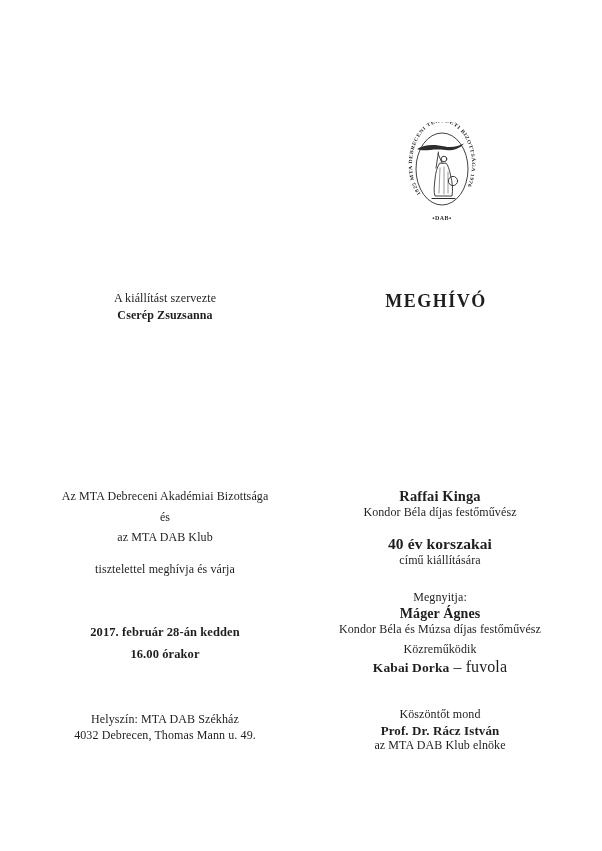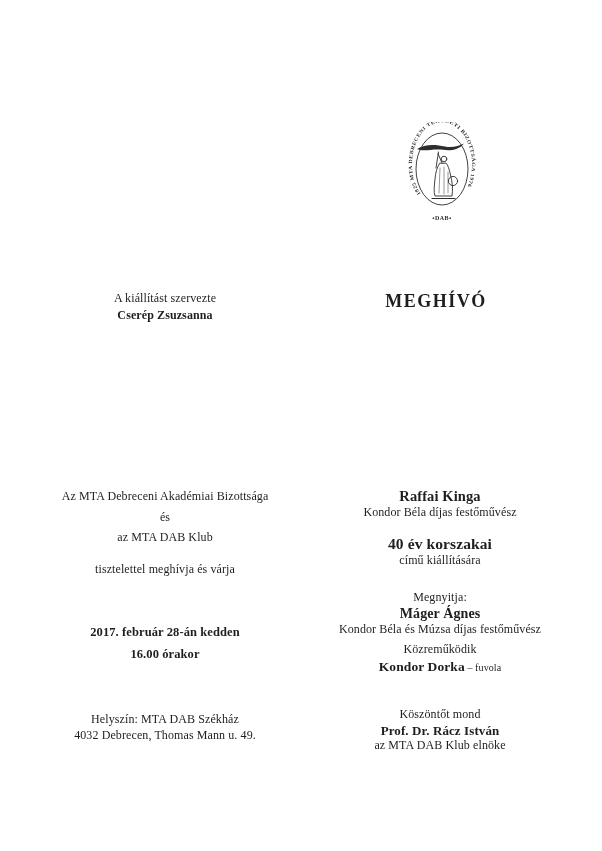--- a/index.html
+++ b/index.html
@@ -45,21 +45,21 @@
 
   .title-block    { top: 291px; left: 436px; }
   .artist         { top: 488px; }
   .artist-name    { font-size: 14.5px; line-height: 17px; }
   .exhibition     { top: 535px; }
   .exhibition-title { font-size: 15.5px; line-height: 18px; }
   .opener         { top: 590px; }
   .opener-name    { font-size: 14px; line-height: 16.5px; }
   .performer      { top: 642px; }
   .performer-line { font-size: 13.5px; line-height: 17px; }
-  .performer-role { font-weight: normal; font-size: 10px; }
+  .performer-role { font-weight: normal; font-size: 16px; }
   .greeting       { top: 707px; }
   .greeting-name  { font-size: 13px; }
 
   .seal {
     position: absolute;
     left: 402px;
     top: 122px;
     width: 80px;
     height: 104px;
   }
@@ -147,21 +147,21 @@
 
   <div class="block right-col opener">
     <div>Megnyitja:</div>
     <div class="b opener-name">Máger Ágnes</div>
     <div>Kondor Béla és Múzsa díjas festőművész</div>
   </div>
 
   <div class="block right-col performer">
     <div>Közreműködik</div>
     <div class="b performer-line">
-      <span>Kondor Dorka</span><span class="performer-role"> – fuvola</span>
+      <span>Kabai Dorka</span><span class="performer-role"> – fuvola</span>
     </div>
   </div>
 
   <div class="block right-col greeting">
     <div>Köszöntőt mond</div>
     <div class="b greeting-name">Prof. Dr. Rácz István</div>
     <div>az MTA DAB Klub elnöke</div>
   </div>
 
 </div>

